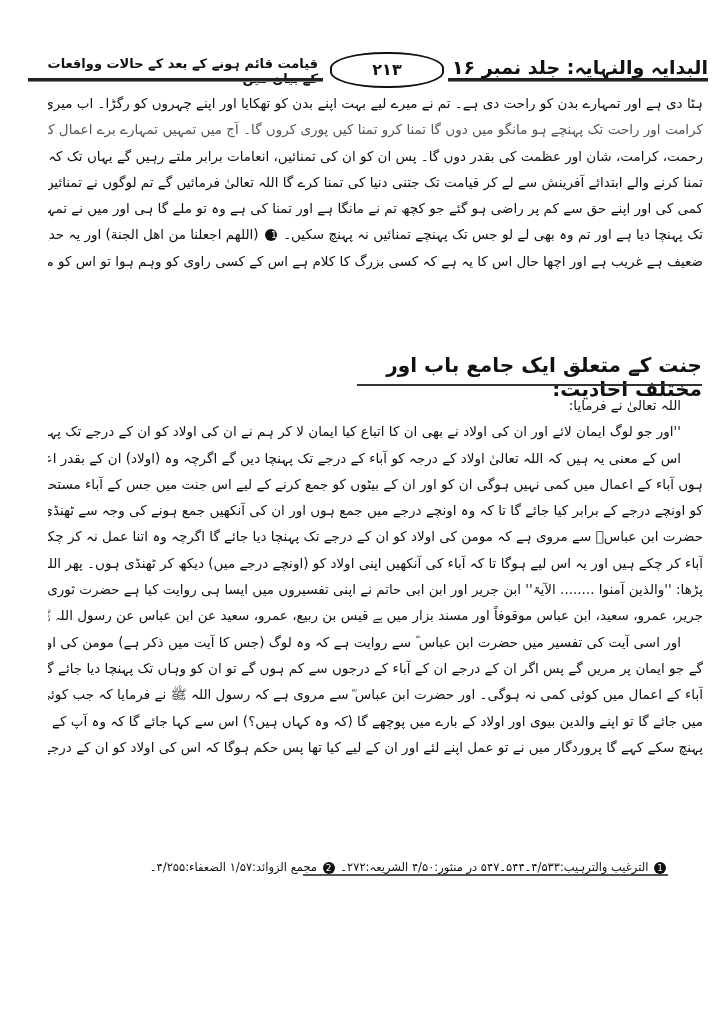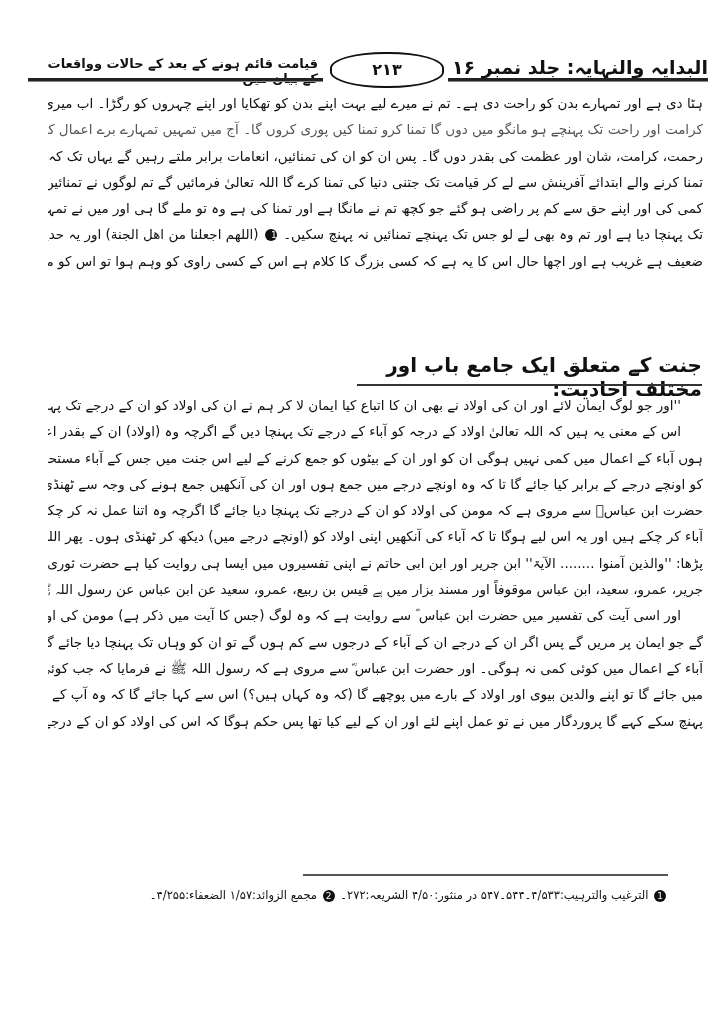--- a/index.html
+++ b/index.html
@@ -22,21 +22,21 @@
   .fn-mark { display: inline-block; width: 12px; height: 12px; border-radius: 50%; background: #111; color: #fff; font-size: 9px; line-height: 12px; text-align: center; vertical-align: middle; margin: 0 2px; direction: ltr; }
   .arabic { font-weight: normal; }
 
   .section-heading { position: absolute; top: 345px; right: 14px; width: 340px; text-align: right; font-size: 20px; font-weight: bold; margin-top: 8px; }
   .section-rule { position: absolute; top: 384px; right: 14px; width: 345px; height: 2px; background: #333; }
 
   .block2 { position: absolute; left: 48px; width: 655px; top: 392px; font-size: 13.5px; line-height: 26.3px; }
   .indent { padding-right: 22px; }
 
   .footnote-rule { position: absolute; top: 874px; right: 48px; width: 365px; height: 2px; background: #555; }
-  .footnotes { position: absolute; top: 888px; right: 48px; width: 560px; font-size: 11.5px; text-align: right; white-space: nowrap; }
+  .footnotes { position: absolute; top: 860px; right: 48px; width: 560px; font-size: 11.5px; text-align: right; white-space: nowrap; }
 </style>
 </head>
 <body>
 
 <div class="page">
 
   <div class="header rtl">
     <div class="hdr-right">البدایہ والنہایہ: جلد نمبر ۱۶</div>
     <div class="page-num">۲۱۳</div>
     <div class="hdr-left">قیامت قائم ہونے کے بعد کے حالات وواقعات کے بیان میں</div>
@@ -56,20 +56,21 @@
       <span class="arabic">(اللهم اجعلنا من اهل الجنة)</span>
       <span>اور یہ حدیث مرسل ہے</span>
     </span>
     <span class="line">ضعیف ہے غریب ہے اور اچھا حال اس کا یہ ہے کہ کسی بزرگ کا کلام ہے اس کے کسی راوی کو وہم ہوا تو اس کو مرفوع بنا یا حالانکہ</span>
   </div>
 
   <div class="section-heading rtl">جنت کے متعلق ایک جامع باب اور مختلف احادیث:</div>
   <div class="section-rule"></div>
 
   <div class="block2 rtl">
+    <span class="line indent arabic">اللہ تعالیٰ نے فرمایا:</span>
     <span class="line indent">''اور جو لوگ ایمان لائے اور ان کی اولاد نے بھی ان کا اتباع کیا ایمان لا کر ہم نے ان کی اولاد کو ان کے درجے تک پہنچا دیا</span>
     <span class="line indent">اس کے معنی یہ ہیں کہ اللہ تعالیٰ اولاد کے درجہ کو آباء کے درجے تک پہنچا دیں گے اگرچہ وہ (اولاد) ان کے بقدر اعمال نہ کر چکے</span>
     <span class="line">ہوں آباء کے اعمال میں کمی نہیں ہوگی ان کو اور ان کے بیٹوں کو جمع کرنے کے لیے اس جنت میں جس کے آباء مستحق ہیں۔ نچلے درجہ والے</span>
     <span class="line">کو اونچے درجے کے برابر کیا جائے گا تا کہ وہ اونچے درجے میں جمع ہوں اور ان کی آنکھیں جمع ہونے کی وجہ سے ٹھنڈی ہوں۔</span>
     <span class="line">حضرت ابن عباسؓ سے مروی ہے کہ مومن کی اولاد کو ان کے درجے تک پہنچا دیا جائے گا اگرچہ وہ اتنا عمل نہ کر چکے ہوں جتنا کہ ان کے</span>
     <span class="line">آباء کر چکے ہیں اور یہ اس لیے ہوگا تا کہ آباء کی آنکھیں اپنی اولاد کو (اونچے درجے میں) دیکھ کر ٹھنڈی ہوں۔ پھر اللہ تعالیٰ کا یہ فرمان</span>
     <span class="line">پڑھا: ''والذین آمنوا ........ الآیۃ'' ابن جریر اور ابن ابی حاتم نے اپنی تفسیروں میں ایسا ہی روایت کیا ہے حضرت ثوری سے۔ ابن</span>
     <span class="line">جریر، عمرو، سعید، ابن عباس موقوفاً اور مسند بزار میں ہے قیس بن ربیع، عمرو، سعید عن ابن عباس عن رسول اللہ ﷺ۔</span>
     <span class="line indent">اور اسی آیت کی تفسیر میں حضرت ابن عباس ؓ سے روایت ہے کہ وہ لوگ (جس کا آیت میں ذکر ہے) مومن کی اولاد ہوں</span>
     <span class="line">گے جو ایمان پر مریں گے پس اگر ان کے درجے ان کے آباء کے درجوں سے کم ہوں گے تو ان کو وہاں تک پہنچا دیا جائے گا اور اسکے لیے</span>

